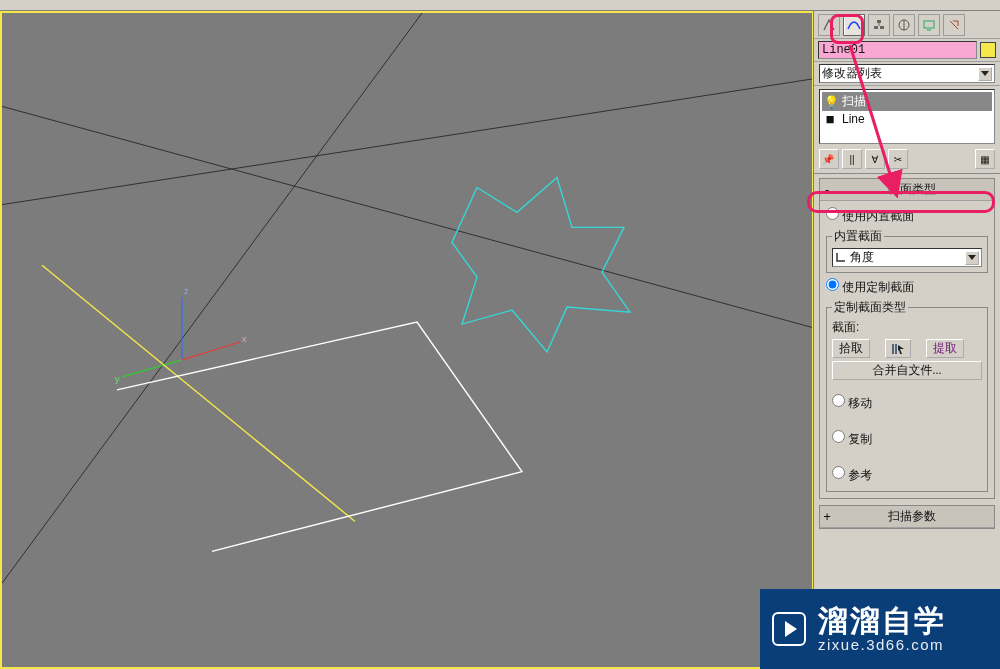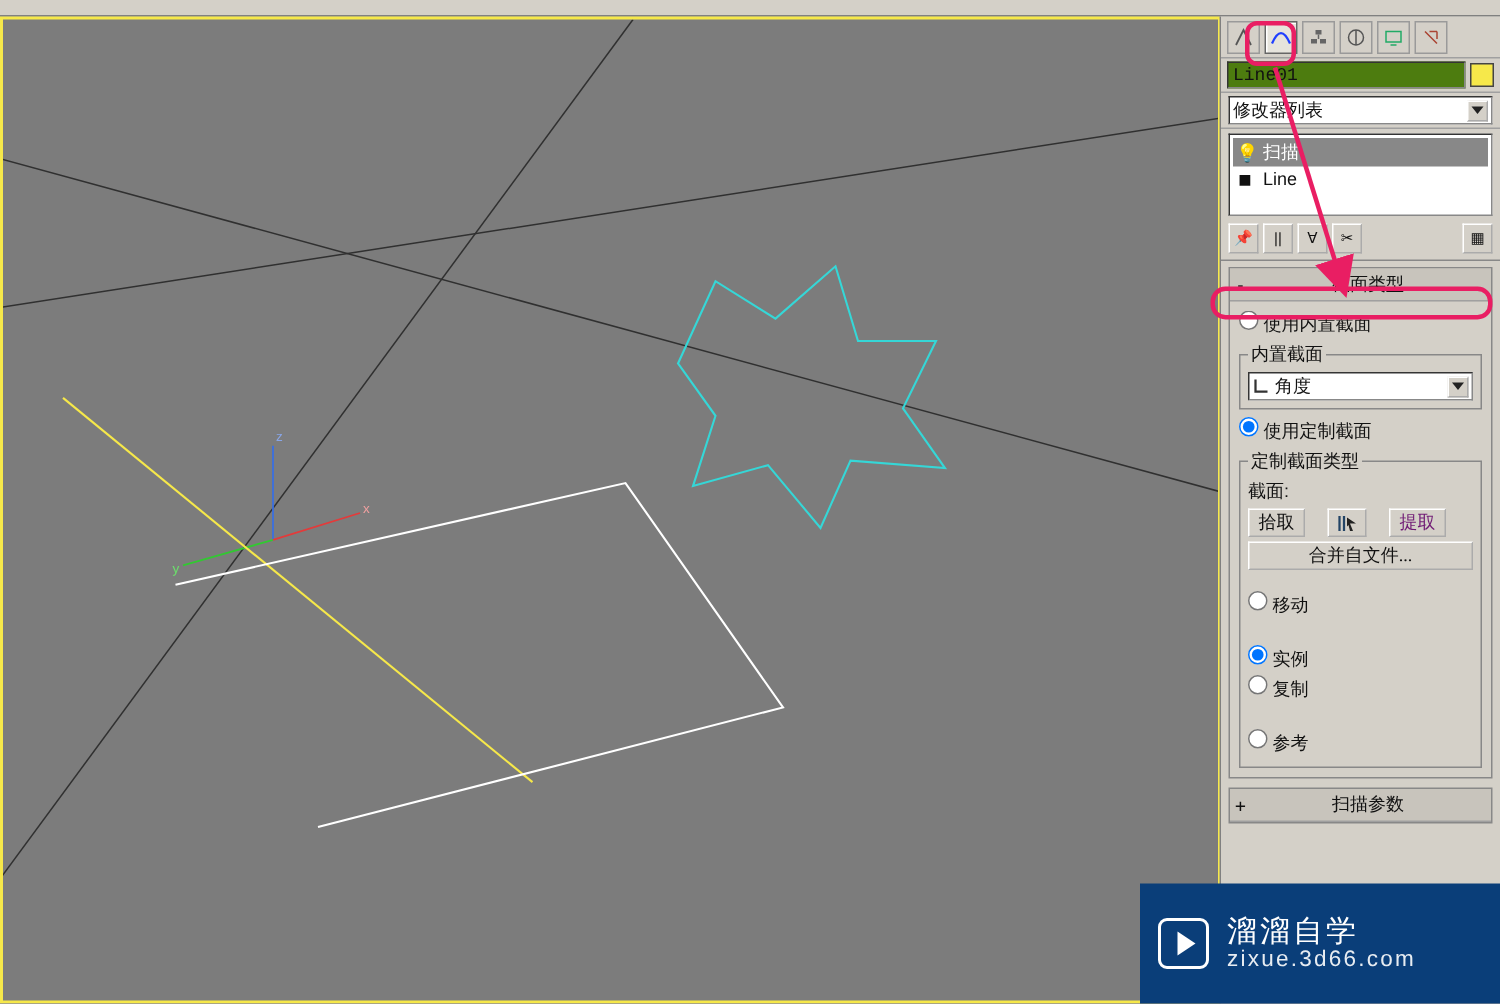--- a/index.html
+++ b/index.html
@@ -85,21 +85,21 @@
     display: flex;
     padding: 2px 4px;
     gap: 3px;
     align-items: center;
     border-bottom: 1px solid #a0a0a0;
   }
   .obj-name {
     flex: 1;
     font-family: "Courier New", monospace;
     font-size: 12px;
-    background: #4d7c0f;
+    background: #f9a8d4;
     border: 1px inset #888;
     padding: 1px 3px;
     height: 18px;
   }
   .color-swatch {
     width: 16px; height: 16px;
     border: 1px solid #444;
   }
 
   
@@ -209,21 +209,21 @@
     border-radius:6px;
     display:flex;align-items:center;justify-content:center;
   }
   .watermark .play .tri {
     width:0;height:0;
     border-top:8px solid transparent;
     border-bottom:8px solid transparent;
     border-left:12px solid #fff;
     margin-left:3px;
   }
-  .watermark .cn { font-size: 20px; font-weight: 400; letter-spacing:2px; line-height:1;}
+  .watermark .cn { font-size: 30px; font-weight: 700; letter-spacing:2px; line-height:1;}
   .watermark .en { font-size: 15px; letter-spacing:1.5px; opacity:.9;}
 
 </style>
 </head>
 <body>
 
 <div class="topbar"></div>
 
 <div class="main">
 
@@ -366,21 +366,20 @@
                 <line x1="5" y1="1" x2="5" y2="11" stroke="#246" stroke-width="1.5"></line>
                 <path d="M7 2 L13 6 L9 6 L11 11 L9 11 L8 7 L7 8 Z" fill="#222"></path>
               </svg>
             </div>
             <div class="btn" style="color:#701a75;">提取</div>
           </div>
           <div class="btn wide">合并自文件...</div>
           <div class="radio-row" style="margin-top:14px;">
             <label><input type="radio" name="clone" style=""> <span>移动</span></label>
             &nbsp;
-            <label><input type="radio" name="clone" checked="" style=""> <span>实例</span></label>
           </div>
           <div class="radio-row">
             <label><input type="radio" name="clone" style=""> <span>复制</span></label>
             &nbsp;
             <label><input type="radio" name="clone" style=""> <span>参考</span></label>
           </div>
         </fieldset>
       </div>
     </div>
 

